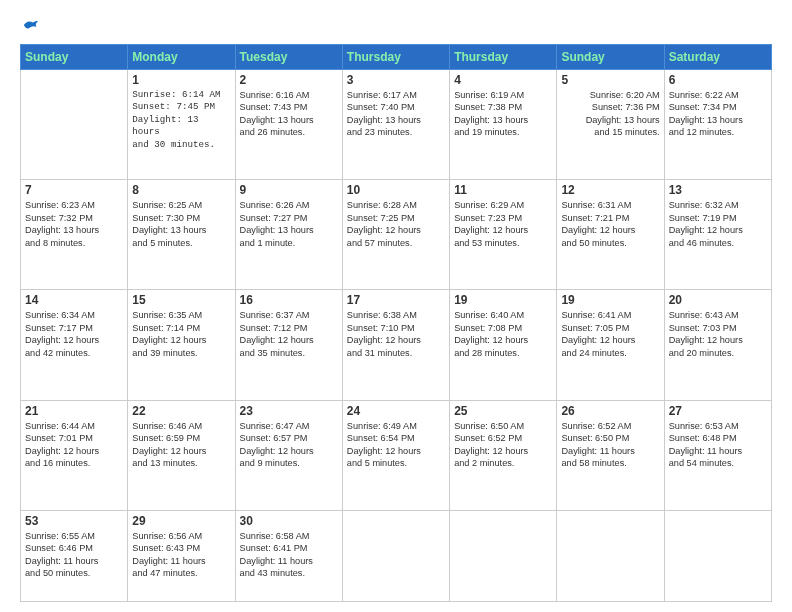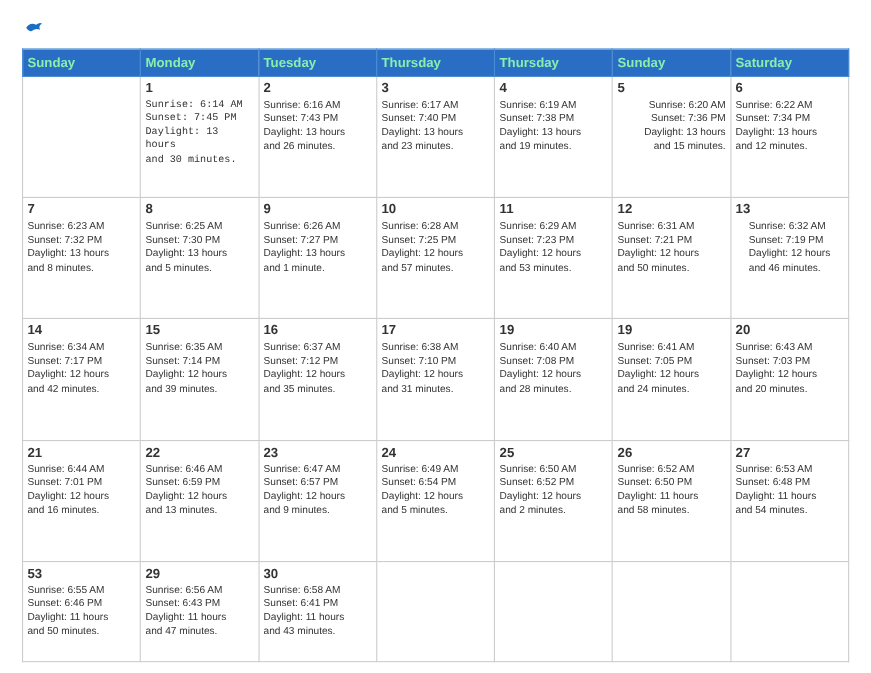--- a/index.html
+++ b/index.html
@@ -214,21 +214,21 @@
           </td>
           <td>
             <span class="day-num">12</span>
             <div class="cell-text" style="white-space: pre-line;">Sunrise: 6:31 AM
 Sunset: 7:21 PM
 Daylight: 12 hours
 and 50 minutes.</div>
           </td>
           <td>
             <span class="day-num">13</span>
-            <div class="cell-text" style="white-space: pre-line; margin-left: 12px;">Sunrise: 6:32 AM
+            <div class="cell-text" style="white-space: pre-line;">Sunrise: 6:32 AM
 Sunset: 7:19 PM
 Daylight: 12 hours
 and 46 minutes.</div>
           </td>
         </tr>
         <tr>
           <td>
             <span class="day-num">14</span>
             <div class="cell-text" style="white-space: pre-line;">Sunrise: 6:34 AM
 Sunset: 7:17 PM

